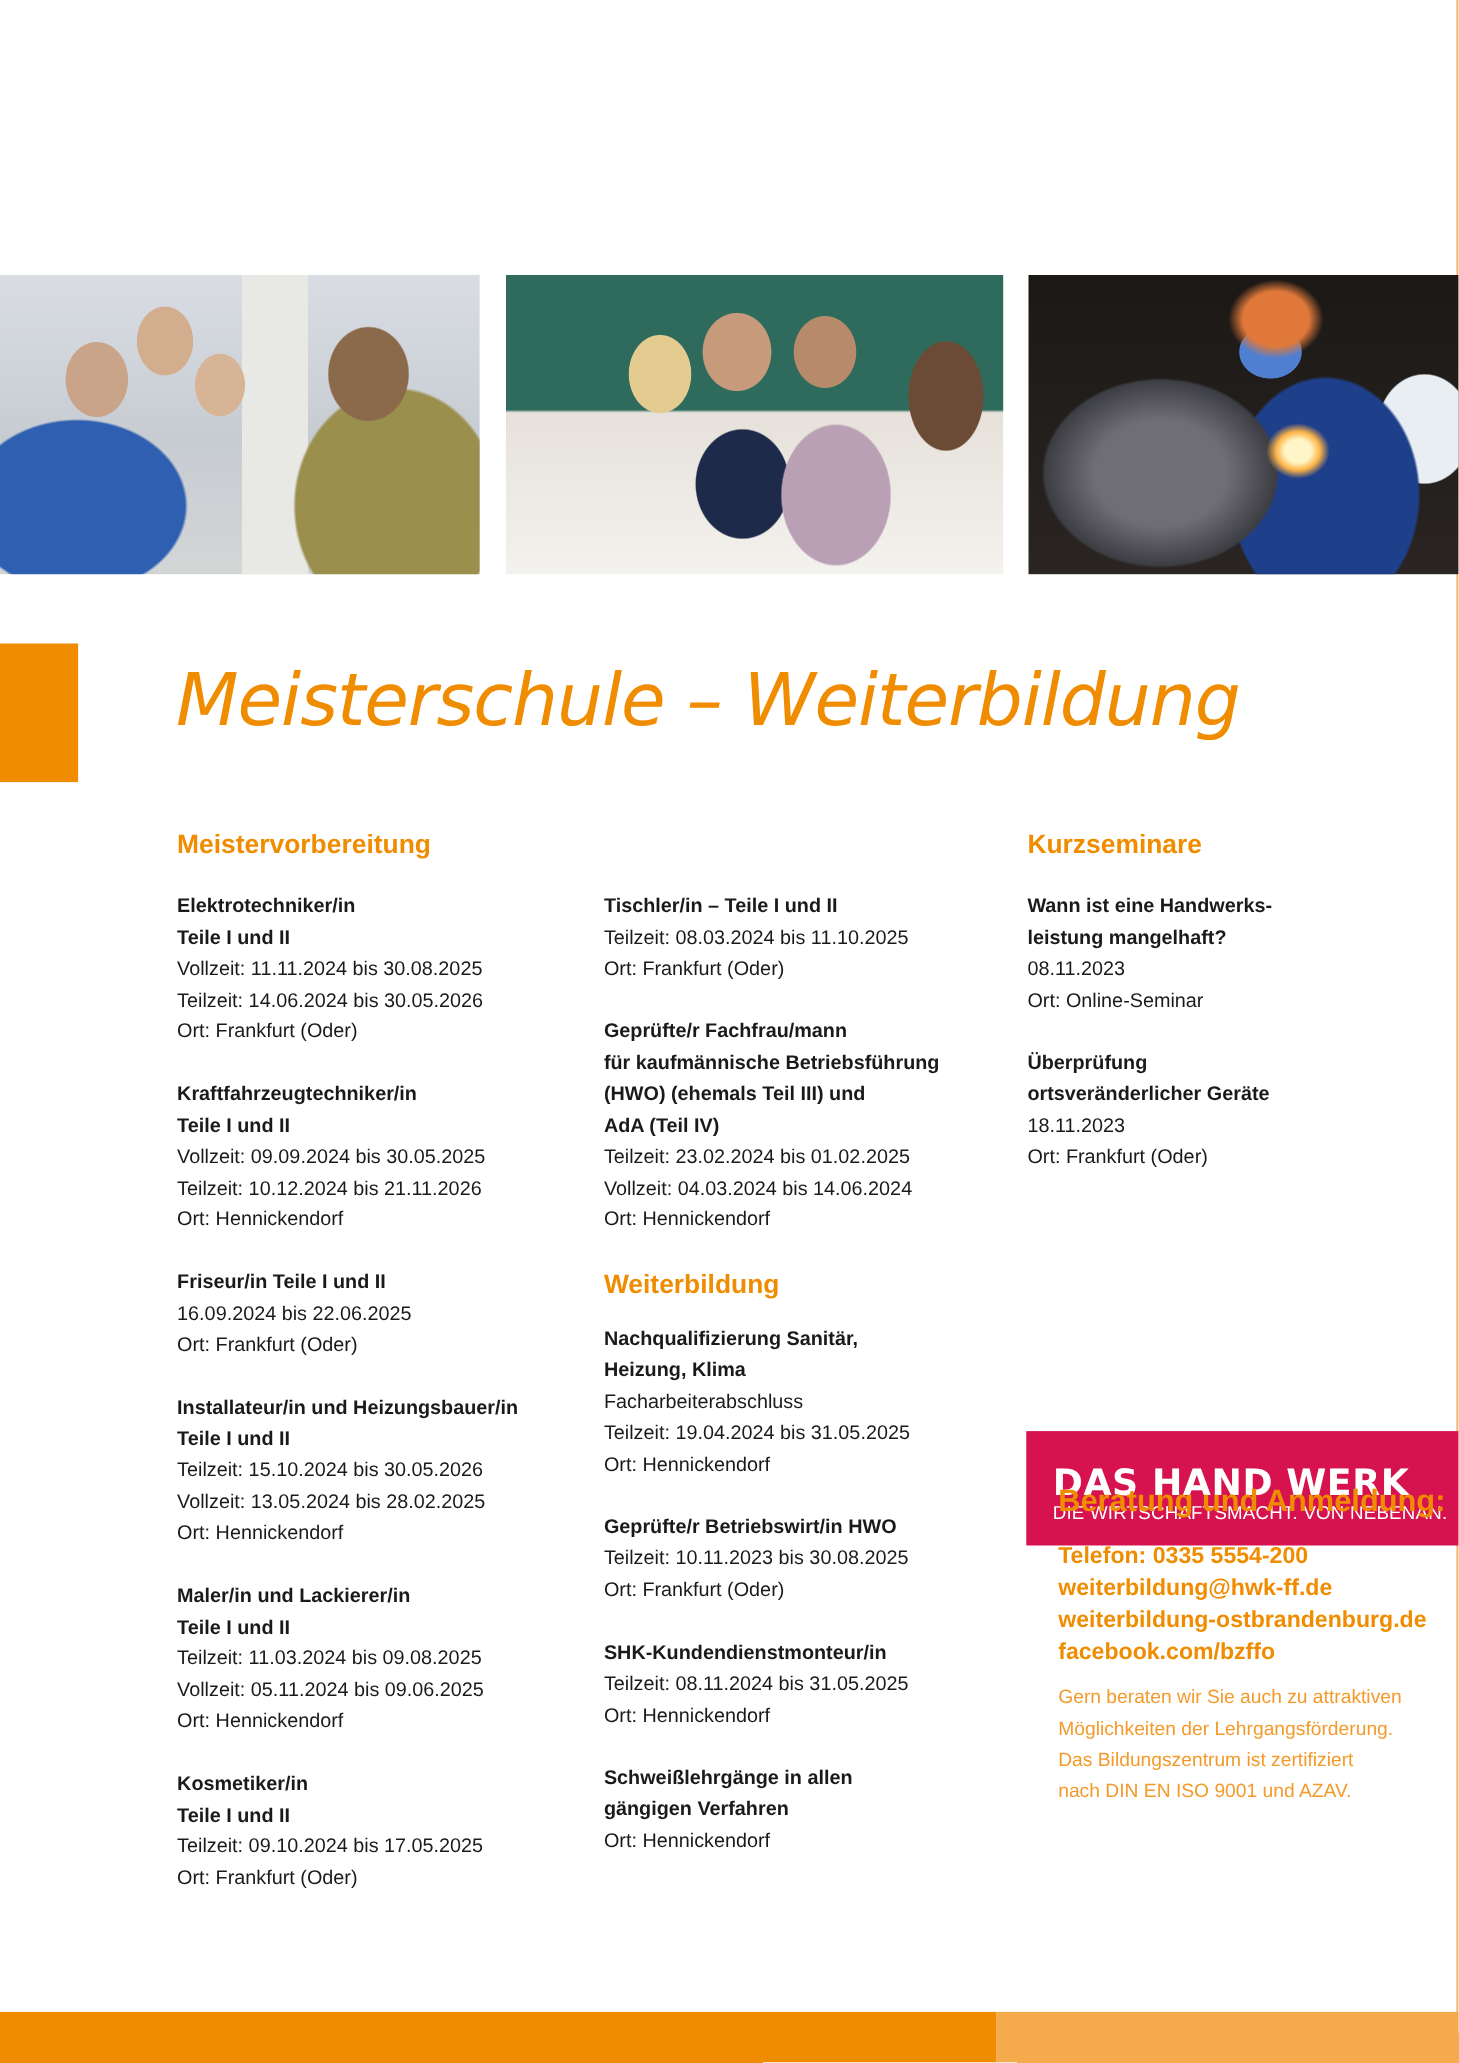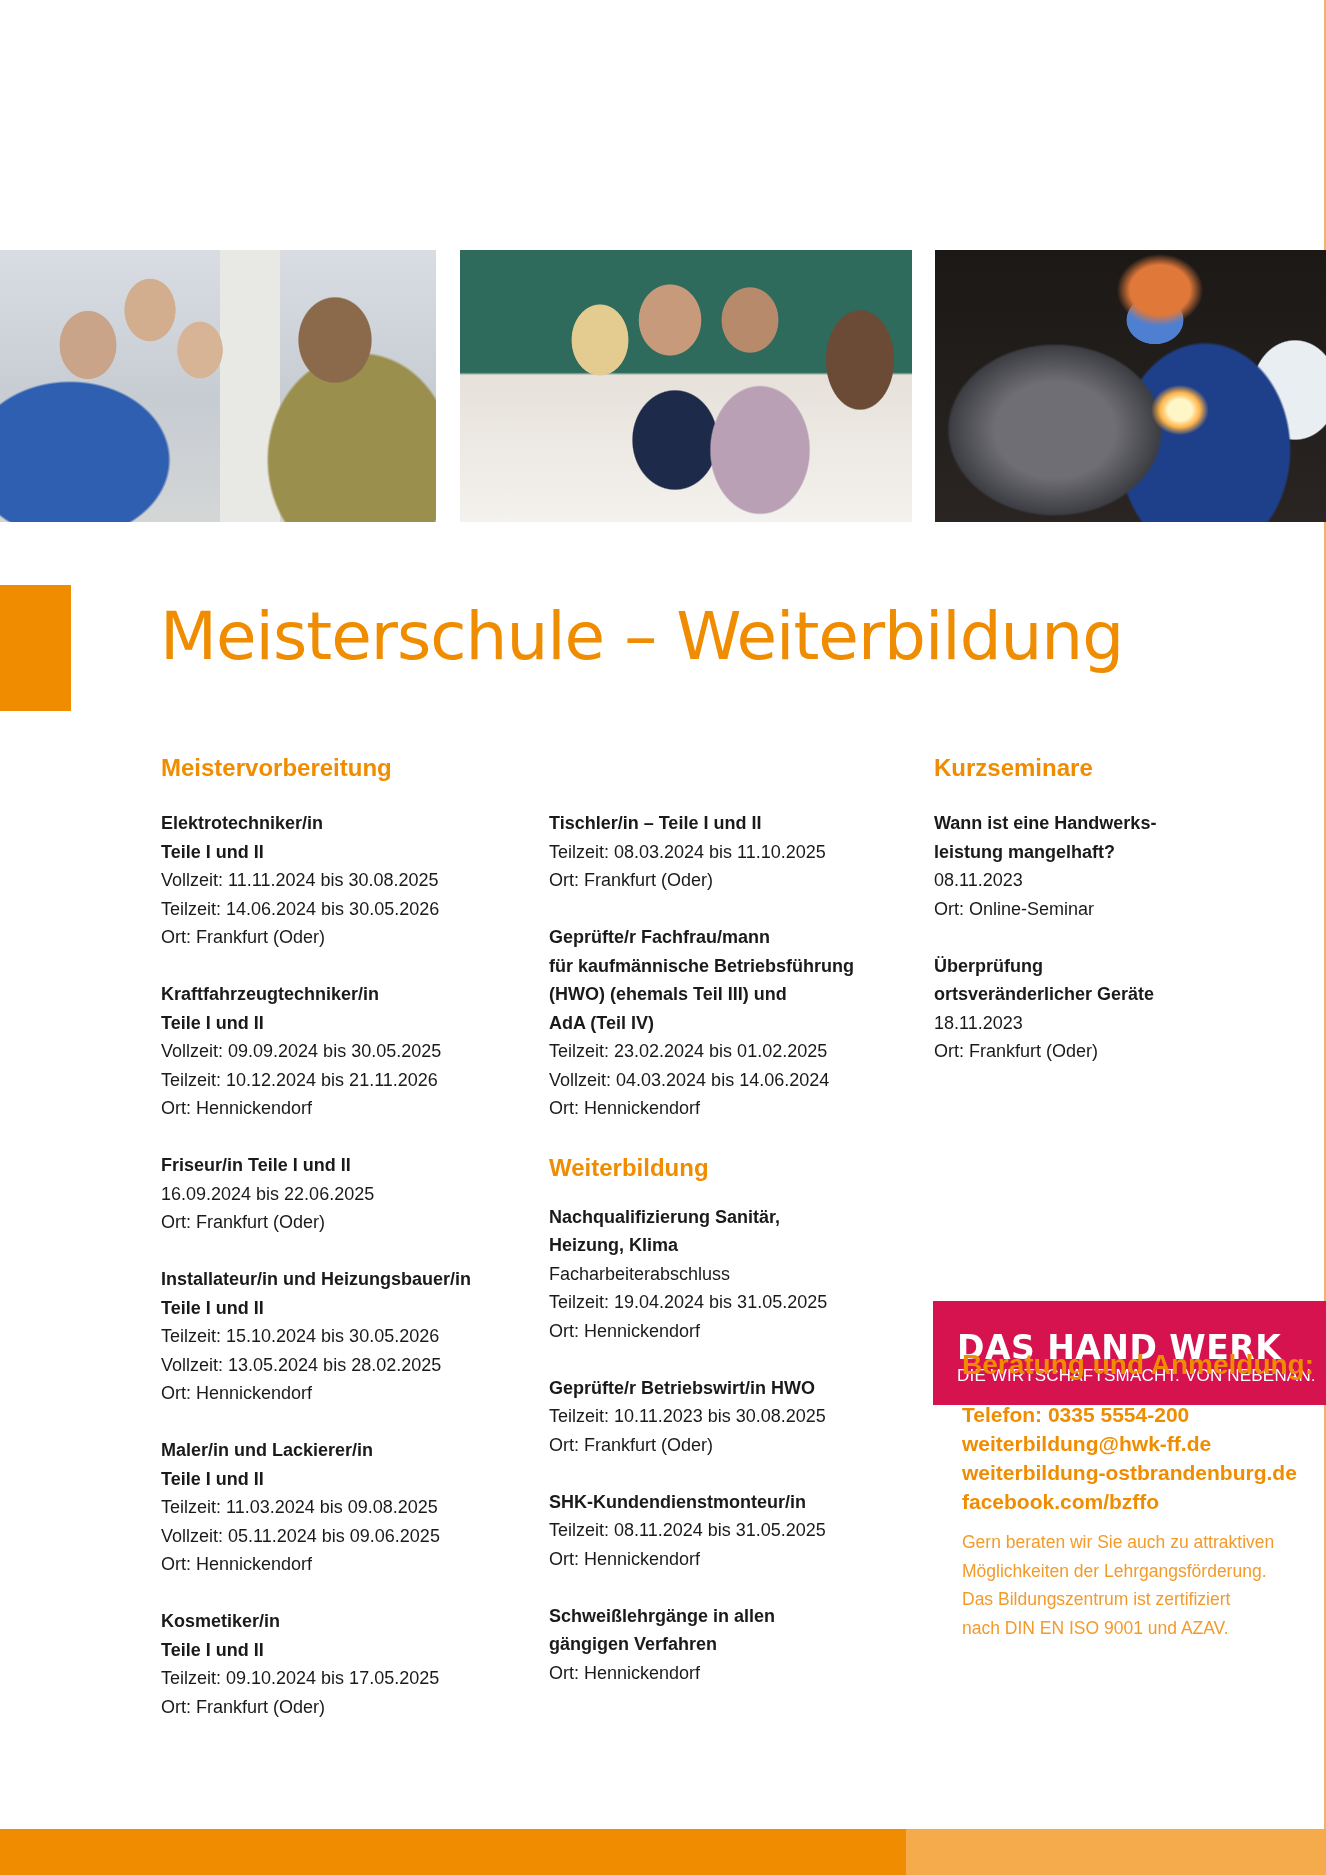--- a/index.html
+++ b/index.html
@@ -43,21 +43,21 @@
         radial-gradient(ellipse 120px 150px at 270px 200px, #1e3f8a 0 70%, transparent 72%),
         radial-gradient(ellipse 60px 70px at 360px 140px, #e9eef2 0 70%, transparent 72%),
         linear-gradient(180deg, #1b1816 0%, #2a2522 100%);
     }
 
     
     .accent-block { position: absolute; left: 0; top: 585px; width: 71px; height: 126px; background: #f08c00; }
     .page-title {
       position: absolute; left: 160px; top: 598px; margin: 0;
       font-family: "DejaVu Sans", sans-serif; font-weight: normal;
-      font-size: 66px; letter-spacing: -1px; color: #f08c00; white-space: nowrap;
+      font-size: 66px; letter-spacing: -1px; color: #f08c00; white-space: nowrap; font-style: italic;
     }
 
     
     .col { position: absolute; font-size: 18px; line-height: 28.5px; }
     .col-1 { left: 161px; top: 753px; width: 360px; }
     .col-2 { left: 549px; top: 809px; width: 360px; }
     .col-3 { left: 934px; top: 753px; width: 380px; }
     .section-heading {
       margin: 0 0 26px 0; font-size: 24px; line-height: 30px; font-weight: bold; color: #f08c00;
     }

